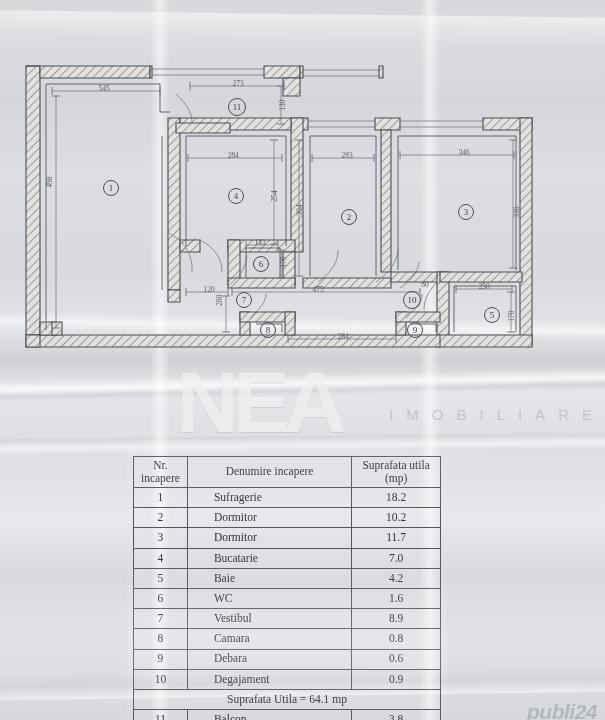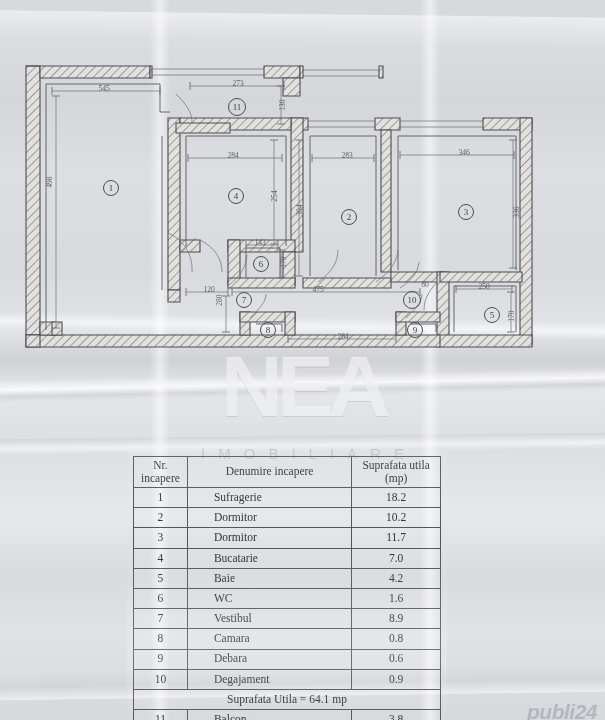--- a/index.html
+++ b/index.html
@@ -25,22 +25,22 @@
   .c2{top:60.5%;height:16px;background:linear-gradient(180deg,rgba(160,165,172,.18) 0%,rgba(255,255,255,.55) 60%,rgba(255,255,255,0) 100%);transform:rotate(-0.6deg);}
   .c3{top:44%;height:18px;background:linear-gradient(180deg,rgba(255,255,255,0),rgba(255,255,255,.6) 50%,rgba(255,255,255,0));transform:rotate(1deg);}
   .c4{top:93%;height:26px;background:linear-gradient(180deg,rgba(255,255,255,0),rgba(170,174,180,.16) 50%,rgba(255,255,255,.5));transform:rotate(-0.8deg);}
   .c5{top:2%;height:30px;background:linear-gradient(180deg,rgba(255,255,255,.5),rgba(255,255,255,0));transform:rotate(.7deg);}
   .vcrease{position:absolute;top:-4%;height:108%;width:20px;pointer-events:none;
       background:linear-gradient(90deg,rgba(255,255,255,0),rgba(255,255,255,.55),rgba(255,255,255,0));}
 
   
   #wm{
     position:absolute;left:0;right:0;top:352px;height:100px;
-    display:flex;flex-direction:column;align-items:center;justify-content:space-between;
-    pointer-events:none;user-select:none;
+    display:flex;flex-direction:row;align-items:center;justify-content:flex-end;
+    pointer-events:none;user-select:none;gap:36px;
   }
   #wm .mark{
     font-family:"Liberation Sans", sans-serif;
     font-size:86px;font-weight:700;letter-spacing:-6px;
     color:rgba(255,255,255,.62);
     text-shadow:0 1px 0 rgba(140,145,152,.25);
     line-height:.8;
   }
   #wm .sub{
     font-family:"Liberation Sans", sans-serif;

